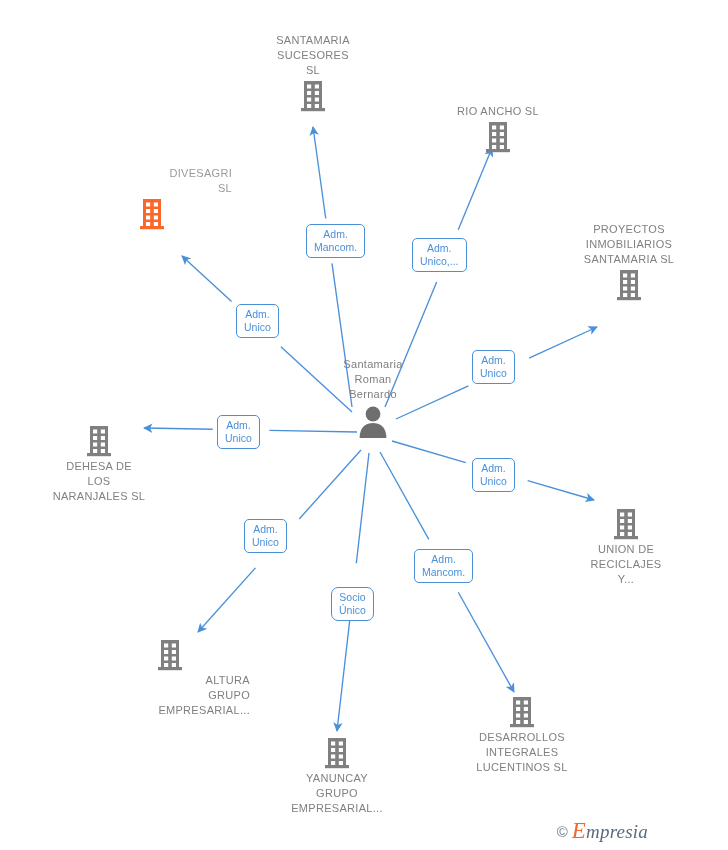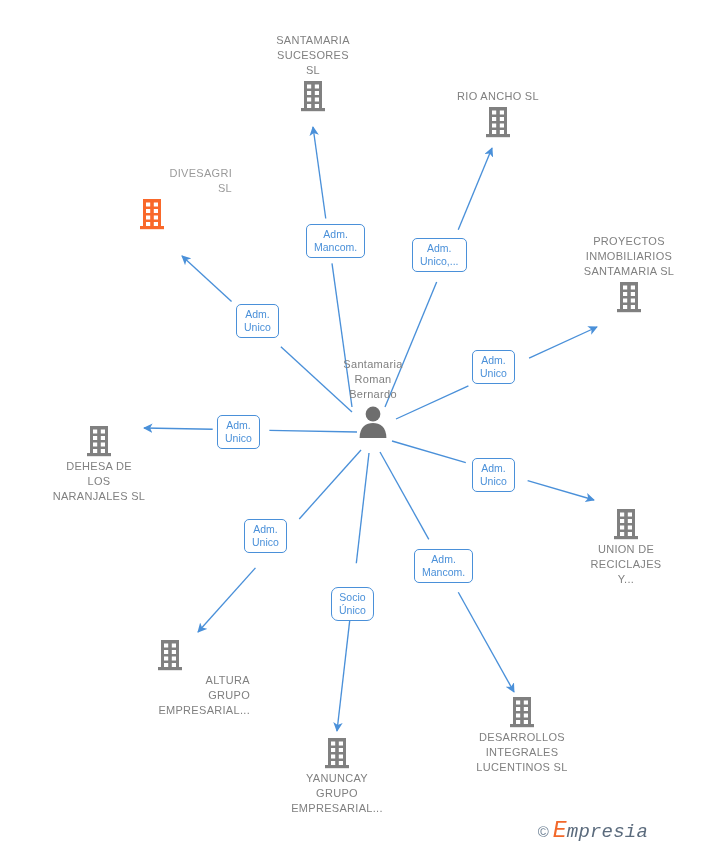--- a/index.html
+++ b/index.html
@@ -50,21 +50,21 @@
     box-sizing:border-box;
   }
 
   
   #watermark{
     position:absolute;right:8px;bottom:6px;
     display:flex;align-items:center;gap:4px;
   }
   #watermark .copy{color:#6b7f93;font-size:15px;}
   #watermark .brand{
-    font-family:Liberation Mono, monospace;
+    font-family:Liberation Serif, serif;
     font-style:italic;font-size:19px;color:#5b6b7d;letter-spacing:.2px;text-align:right;
   }
   #watermark .brand .cap{color:#f2682a;font-size:23px;}
 </style>
 </head>
 <body>
 
 <div id="stage">
 
   <svg id="edges" viewBox="0 0 728 850" xmlns="http://www.w3.org/2000/svg">
@@ -108,21 +108,21 @@
         <rect x="7" y="11" width="4.2" height="4" fill="#ffffff"></rect>
         <rect x="14.8" y="11" width="4.2" height="4" fill="#ffffff"></rect>
         <rect x="7" y="17.5" width="4.2" height="4" fill="#ffffff"></rect>
         <rect x="14.8" y="17.5" width="4.2" height="4" fill="#ffffff"></rect>
         <rect x="7" y="24" width="4.2" height="4" fill="#ffffff"></rect>
         <rect x="14.8" y="24" width="4.2" height="4" fill="#ffffff"></rect>
       </svg>
     </span>
   </div>
 
-  <div class="node" style="left:498px;top:89px;">
+  <div class="node" style="left:498px;top:104px;">
     <span class="caption">RIO ANCHO  SL</span>
     <span class="glyph">
       <svg class="bldg" width="26" height="32" viewBox="0 0 26 32" aria-hidden="true">
         <rect x="4" y="1" width="18" height="27" fill="#808080"></rect>
         <rect x="1" y="28" width="24" height="3.2" fill="#808080"></rect>
         <rect x="7" y="4.5" width="4.2" height="4" fill="#ffffff"></rect>
         <rect x="14.8" y="4.5" width="4.2" height="4" fill="#ffffff"></rect>
         <rect x="7" y="11" width="4.2" height="4" fill="#ffffff"></rect>
         <rect x="14.8" y="11" width="4.2" height="4" fill="#ffffff"></rect>
         <rect x="7" y="17.5" width="4.2" height="4" fill="#ffffff"></rect>
@@ -145,21 +145,21 @@
         <rect x="7" y="11" width="4.2" height="4" fill="#ffffff"></rect>
         <rect x="14.8" y="11" width="4.2" height="4" fill="#ffffff"></rect>
         <rect x="7" y="17.5" width="4.2" height="4" fill="#ffffff"></rect>
         <rect x="14.8" y="17.5" width="4.2" height="4" fill="#ffffff"></rect>
         <rect x="7" y="24" width="4.2" height="4" fill="#ffffff"></rect>
         <rect x="14.8" y="24" width="4.2" height="4" fill="#ffffff"></rect>
       </svg>
     </span>
   </div>
 
-  <div class="node" style="left:629px;top:234px;">
+  <div class="node" style="left:629px;top:222px;">
     <span class="caption">PROYECTOS
 INMOBILIARIOS
 SANTAMARIA SL</span>
     <span class="glyph">
       <svg class="bldg" width="26" height="32" viewBox="0 0 26 32" aria-hidden="true">
         <rect x="4" y="1" width="18" height="27" fill="#808080"></rect>
         <rect x="1" y="28" width="24" height="3.2" fill="#808080"></rect>
         <rect x="7" y="4.5" width="4.2" height="4" fill="#ffffff"></rect>
         <rect x="14.8" y="4.5" width="4.2" height="4" fill="#ffffff"></rect>
         <rect x="7" y="11" width="4.2" height="4" fill="#ffffff"></rect>

